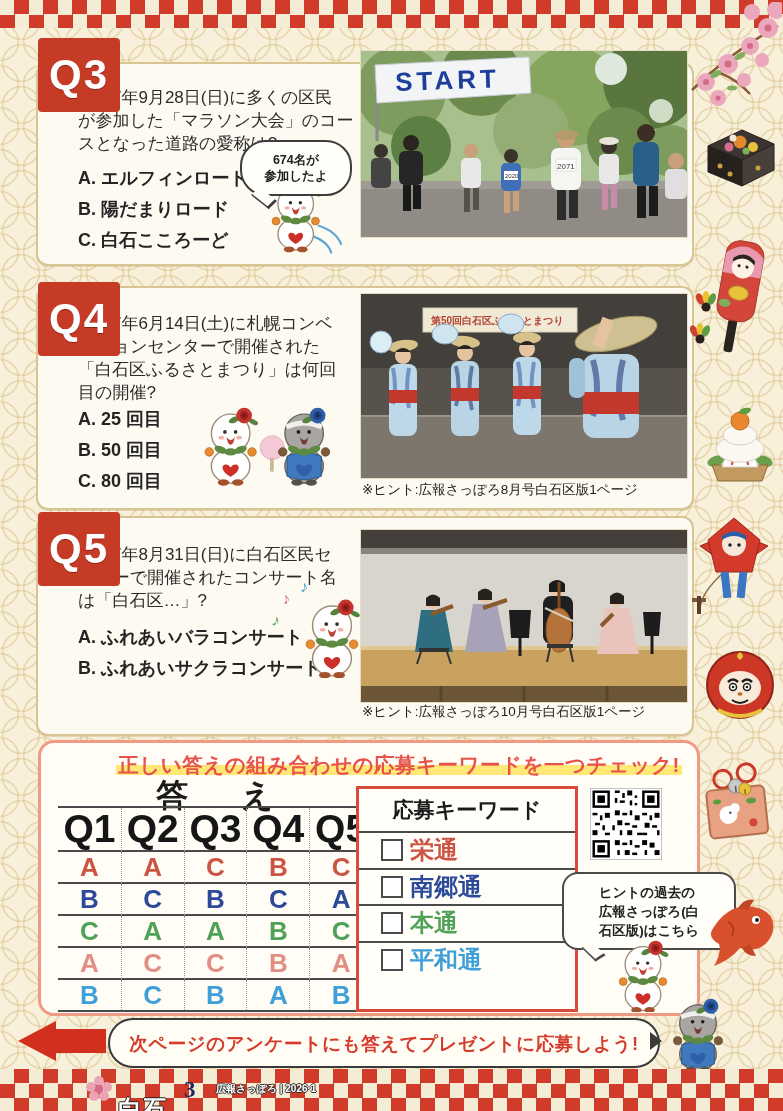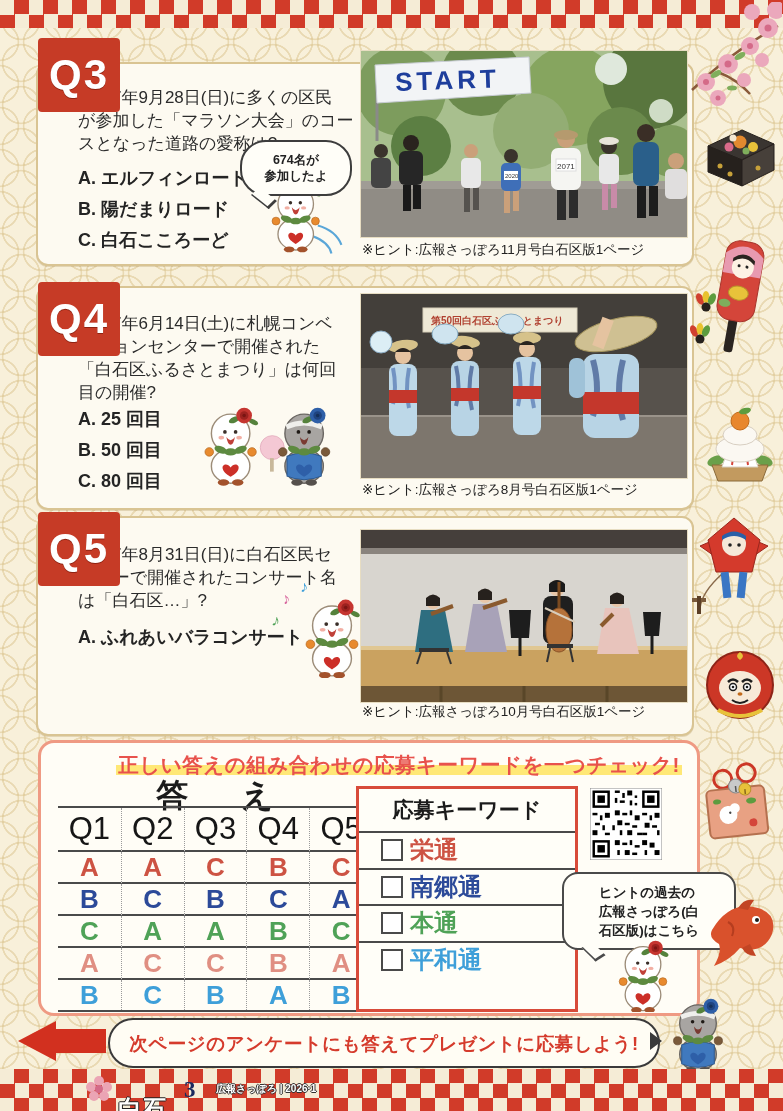--- a/index.html
+++ b/index.html
@@ -22,21 +22,21 @@
   .bubble{position:absolute;background:#fffef8;border:2px solid #3d3d3d;border-radius:26px;
     font-size:12.5px;line-height:16px;font-weight:600;color:#222;text-align:center;white-space:pre-line;
     display:flex;align-items:center;justify-content:center;z-index:4;}
   .bubble::after{content:"";position:absolute;left:14px;bottom:-12px;width:14px;height:14px;background:#fffef8;
     border-right:2px solid #3d3d3d;border-bottom:2px solid #3d3d3d;transform:skewX(35deg) rotate(60deg);}
   .check-panel{position:absolute;background:#fffdf6;border:3px solid #ef9a83;border-radius:16px;}
   .banner-title{position:absolute;width:100%;text-align:center;font-size:20.5px;font-weight:bold;color:#e8524c;letter-spacing:.5px;margin-left:30px;}
   .banner-title .hl{background:linear-gradient(transparent 52%, #ffe876 52%, #ffe876 94%, transparent 94%);padding:0 2px;}
   .ans-title{position:absolute;text-align:center;font-size:32px;font-weight:bold;color:#1b1b1b;letter-spacing:22px;text-indent:22px;}
   .ans-table{position:absolute;display:grid;grid-template-columns:repeat(5,1fr);border-top:2px solid #4a4a4a;border-bottom:2px solid #4a4a4a;}
-  .ans-table .hcell{font-size:31px;font-weight:400;color:#161616;text-align:center;line-height:42px;height:42px;border-bottom:2px solid #4a4a4a;}
+  .ans-table .hcell{font-size:39px;font-weight:700;color:#161616;text-align:center;line-height:42px;height:42px;border-bottom:2px solid #4a4a4a;}
   .ans-table .cell{font-size:26px;font-weight:bold;text-align:center;line-height:30px;height:30px;}
   .ans-table .r1{border-bottom:2px solid #4a4a4a;}
   .ans-table .vline{border-left:1px dotted #9a9a9a;}
   .kw-box{position:absolute;background:#fffef8;border:3px solid #d84b3a;}
   .kw-head{font-size:21px;font-weight:bold;color:#1b1b1b;text-align:center;line-height:42px;height:42px;border-bottom:2px solid #4a4a4a;}
   .kw-row{display:flex;align-items:center;height:34.5px;border-bottom:2px solid #4a4a4a;padding-left:22px;}
   .kw-row:last-child{border-bottom:none;}
   .kw-check{width:18px;height:18px;border:2px solid #4a4a4a;background:#fff;margin-right:7px;flex:0 0 auto;}
   .kw-label{font-size:24px;font-weight:bold;line-height:30px;}
   .qr-bubble{position:absolute;background:#fffef8;border:2px solid #4a4a4a;border-radius:16px;
@@ -176,21 +176,20 @@
       <circle cx="285" cy="82" r="9" fill="#3a2e26"></circle>
         <rect x="272" y="91" width="26" height="44" rx="7" fill="#2a5f8a"></rect>
         <rect x="276" y="135" width="9" height="32" fill="#1d1d1d"></rect>
         <rect x="288" y="135" width="9" height="30" fill="#1d1d1d"></rect>
       <circle cx="20" cy="100" r="7" fill="#3a332c"></circle>
         <rect x="10" y="107" width="20" height="30" rx="5" fill="#444"></rect>
       <circle cx="315" cy="110" r="8" fill="#caa07a"></circle>
         <rect x="304" y="118" width="22" height="30" rx="5" fill="#e0dede"></rect>
     </g>
   </svg>
-  <div class="hint" style="left:362px;top:241px;">※ヒント:広報さっぽろ11月号白石区版1ページ</div>
 
   <div class="panel" style="left:36px;top:286px;width:654px;height:220px;"></div>
   <div class="qbadge" style="left:38px;top:282px;">
       <span>Q4</span>
     </div>
   <div class="question" style="left:78px;top:312px;width:300px;">令和7年6月14日(土)に札幌コンベ
 ンションセンターで開催された
 「白石区ふるさとまつり」は何回
 目の開催?</div>
   <div class="abs" style="left:78px;top:404px;">
@@ -245,20 +244,21 @@
 
   <div class="panel" style="left:36px;top:516px;width:654px;height:216px;"></div>
   <div class="qbadge" style="left:38px;top:512px;">
       <span>Q5</span>
     </div>
   <div class="question" style="left:78px;top:543px;width:300px;">令和7年8月31日(日)に白石区民セ
 ンターで開催されたコンサート名
 は「白石区…」?</div>
   <div class="abs" style="left:78px;top:622px;">
     <div class="option">A. ふれあいバラコンサート</div>
+    <div class="option">B. ふれあいサクラコンサート</div>
   </div>
   <div class="note" style="left:282px;top:590px;color:#d86aa0;transform:rotate(-15deg);">♪</div>
   <div class="note" style="left:300px;top:578px;color:#3e9fd9;">♪</div>
   <div class="note" style="left:272px;top:612px;color:#4fa257;transform:rotate(12deg);">♪</div>
   <svg class="abs" style="left:296px;top:596px;" width="72" height="82" viewBox="0 0 100 112">
     <use href="#m-white"></use>
   </svg>
   <svg class="photo" style="left:360px;top:529px;" width="326" height="172" viewBox="0 0 326 172">
     <rect width="326" height="172" fill="#d8d5cf"></rect>
     <rect width="326" height="18" fill="#453f3b"></rect>

